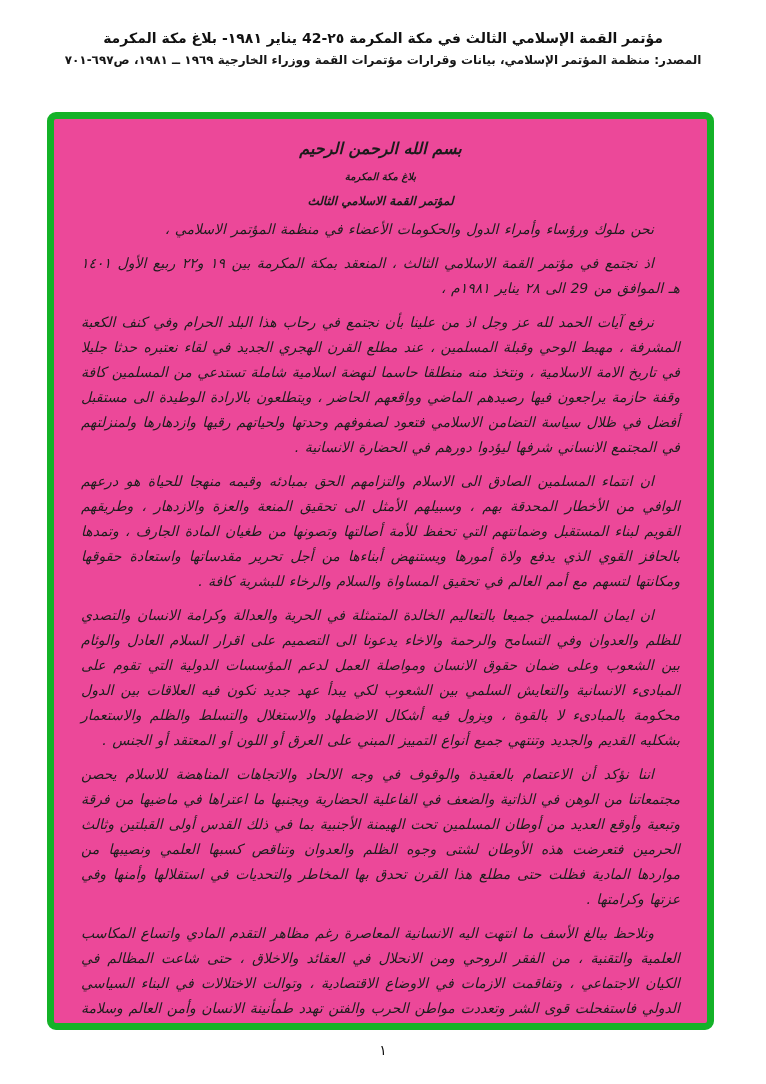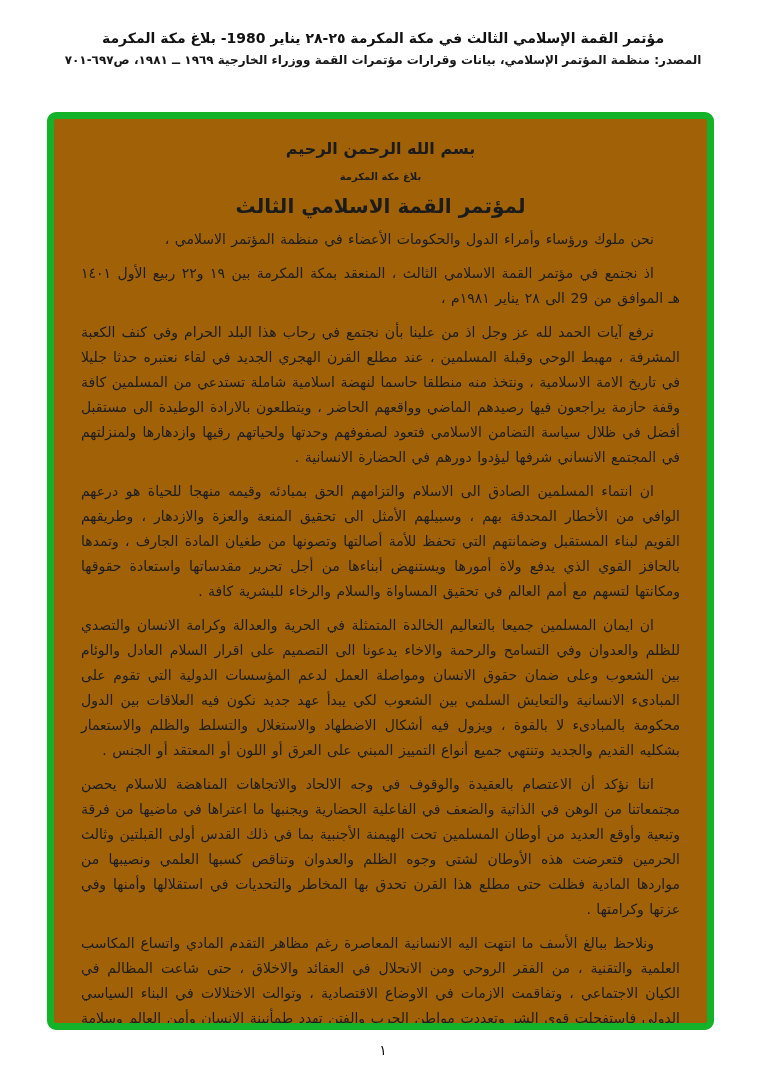--- a/index.html
+++ b/index.html
@@ -40,39 +40,40 @@
     position: absolute;
     left: 47px;
     top: 112px;
     width: 667px;
     height: 918px;
     box-sizing: border-box;
     border: 7px solid #14b228;
     border-radius: 9px;
     padding: 12px 27px 10px 27px;
     overflow: hidden;
-    background: #a16207;
+    background: #ec4899;
+    font-style: italic;
   }
   .basmala {
     text-align: center;
     font-size: 16px;
     font-weight: 600;
     margin: 8px 0 0 0;
     color: #1b1b1b;
   }
   .doc-title {
     text-align: center;
     font-size: 10px;
     font-weight: 600;
     margin: 13px 0 0 0;
     color: #1b1b1b;
   }
   .doc-subtitle {
     text-align: center;
-    font-size: 20px;
+    font-size: 12px;
     font-weight: 600;
     margin: 12px 0 0 0;
     color: #1b1b1b;
   }
   .body-text {
     margin-top: 6px;
   }
   .para {
     direction: rtl;
     text-align: justify;
@@ -91,21 +92,21 @@
     width: 100%;
     text-align: center;
     font-size: 14px;
     color: #111111;
   }
 </style>
 </head>
 <body>
 
 <div class="header">
-  <div class="header-title">مؤتمر القمة الإسلامي الثالث في مكة المكرمة ٢٥-٢٨ يناير 1980- بلاغ مكة المكرمة</div>
+  <div class="header-title">مؤتمر القمة الإسلامي الثالث في مكة المكرمة ٢٥-42 يناير ١٩٨١- بلاغ مكة المكرمة</div>
   <div class="header-source">المصدر: منظمة المؤتمر الإسلامي، بيانات وقرارات مؤتمرات القمة ووزراء الخارجية ١٩٦٩ ــ ١٩٨١، ص٦٩٧-٧٠١</div>
 </div>
 
 <div class="frame">
   <div class="basmala">بسم الله الرحمن الرحيم</div>
   <div class="doc-title">بلاغ مكة المكرمة</div>
   <div class="doc-subtitle">لمؤتمر القمة الاسلامي الثالث</div>
 
   <div class="body-text">
     <p class="para">نحن ملوك ورؤساء وأمراء الدول والحكومات الأعضاء في منظمة المؤتمر الاسلامي ،</p>

